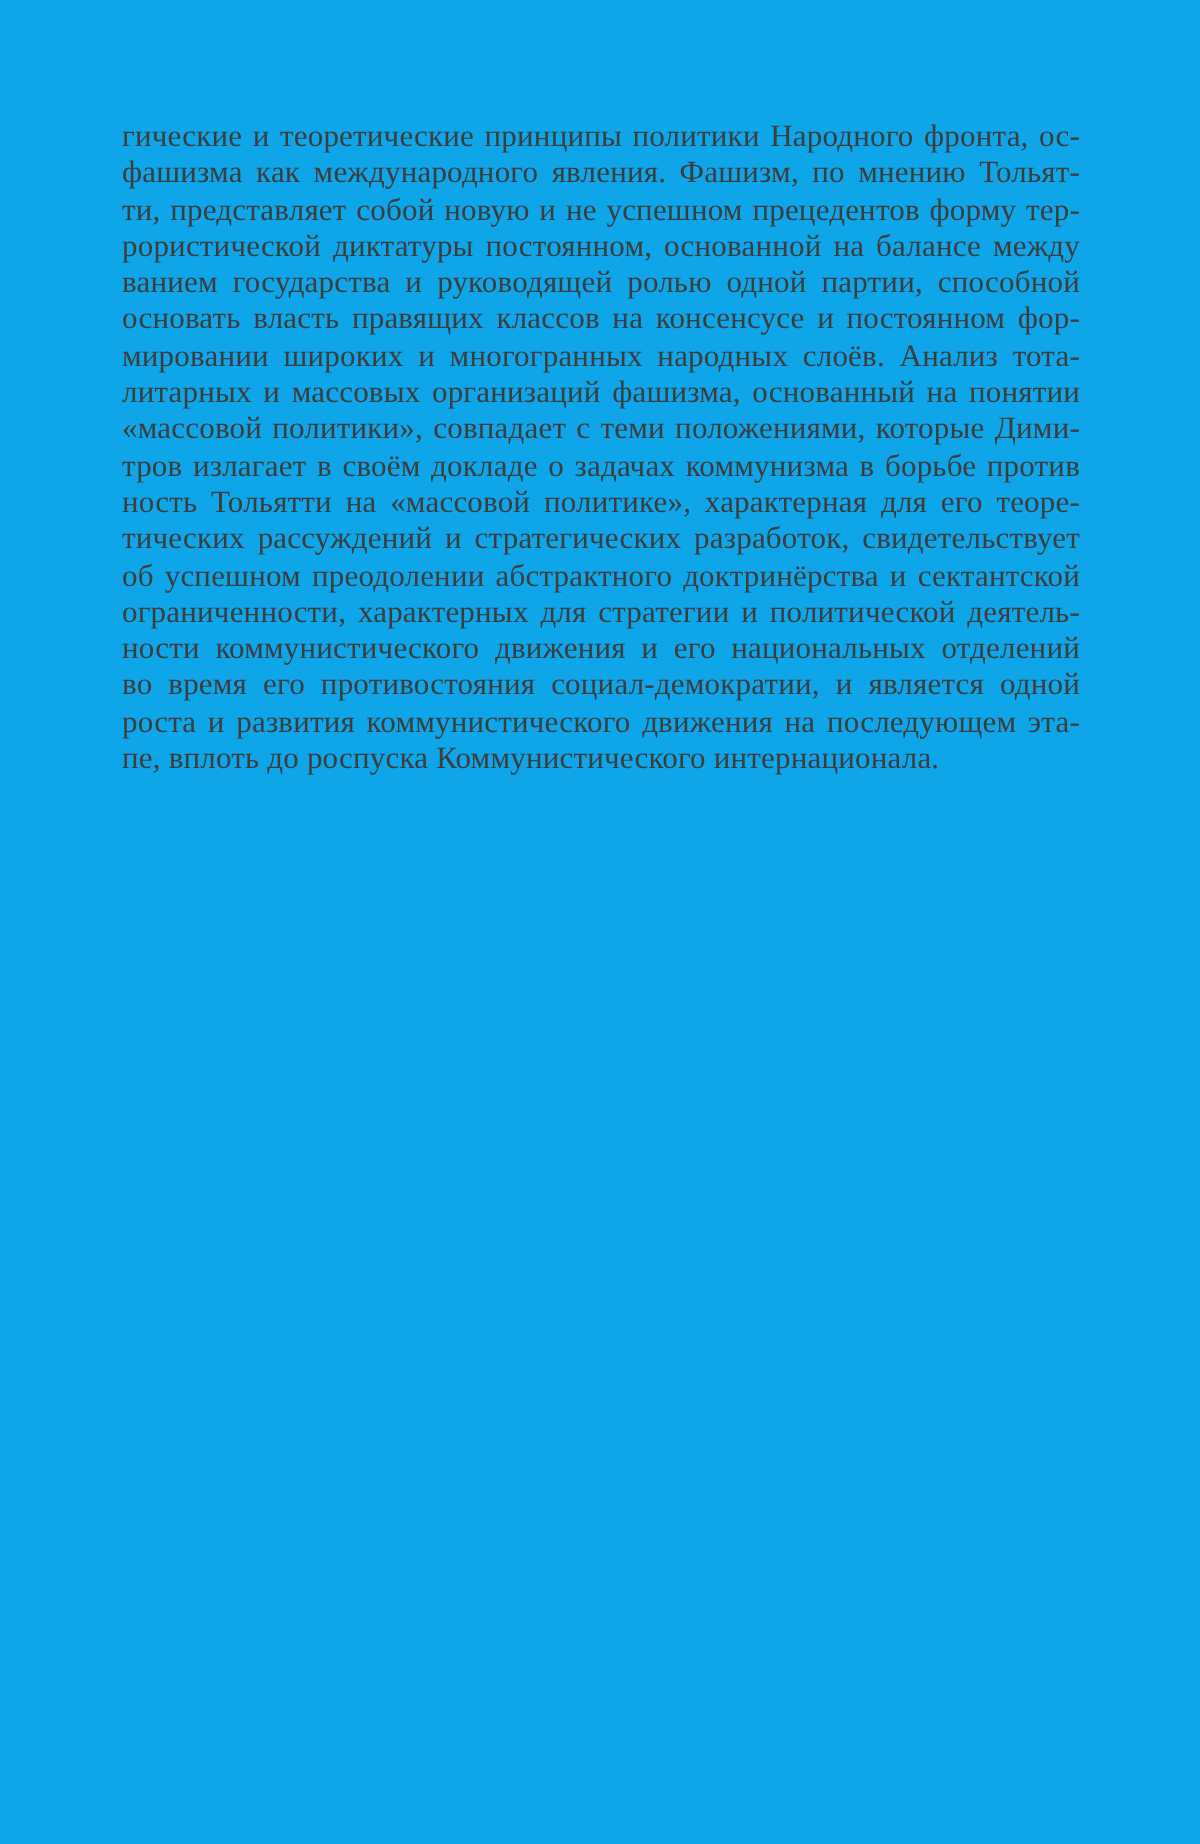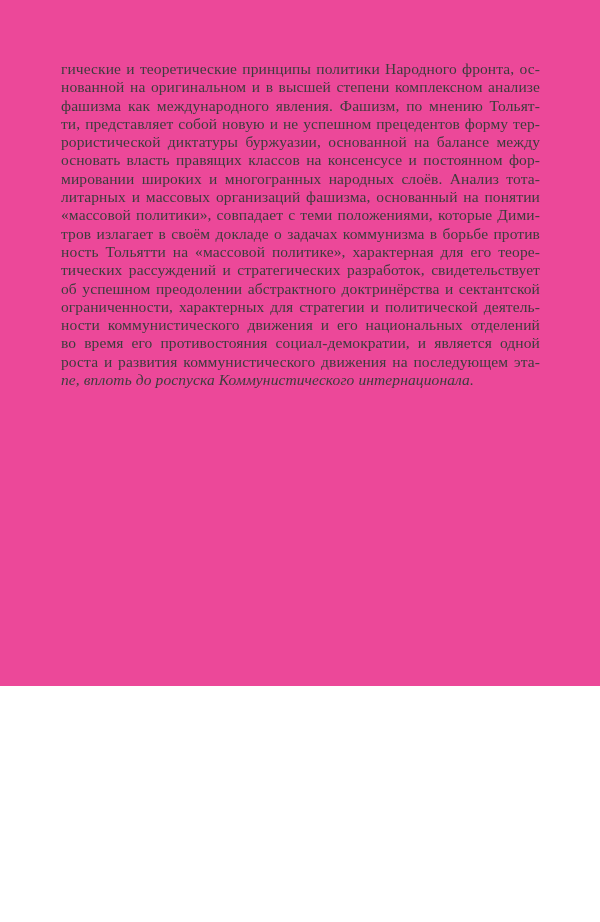--- a/index.html
+++ b/index.html
@@ -3,22 +3,22 @@
 <meta charset="utf-8">
 <style>
   html, body {
     margin: 0;
     padding: 0;
     background: #ffffff;
   }
   .book-page {
     position: relative;
     width: 600px;
-    height: 686px;
-    background: #ec4899;
+    height: 922px;
+    background: #0ea5e9;
     overflow: hidden;
     box-sizing: border-box;
   }
   .text-block {
     position: absolute;
     left: 61px;
     top: 60px;
     width: 479px;
     color: #3d3d3d;
     font-family: "Liberation Serif", "DejaVu Serif", serif;
@@ -27,33 +27,32 @@
     letter-spacing: 0.1px;
   }
   .line {
     text-align: justify;
     text-align-last: justify;
     white-space: normal;
     height: 18.3px;
   }
   .line.last {
     text-align-last: left;
-    font-style: italic;
   }
 </style>
 </head>
 <body>
 
 <div class="book-page">
   <div class="text-block">
     <div class="line">гические и теоретические принципы политики Народного фронта, ос-</div>
-    <div class="line">нованной на оригинальном и в высшей степени комплексном анализе</div>
     <div class="line">фашизма как международного явления. Фашизм, по мнению Тольят-</div>
     <div class="line">ти, представляет собой новую и не успешном прецедентов форму тер-</div>
-    <div class="line">рористической диктатуры буржуазии, основанной на балансе между</div>
+    <div class="line">рористической диктатуры постоянном, основанной на балансе между</div>
+    <div class="line">ванием государства и руководящей ролью одной партии, способной</div>
     <div class="line">основать власть правящих классов на консенсусе и постоянном фор-</div>
     <div class="line">мировании широких и многогранных народных слоёв. Анализ тота-</div>
     <div class="line">литарных и массовых организаций фашизма, основанный на понятии</div>
     <div class="line">«массовой политики», совпадает с теми положениями, которые Дими-</div>
     <div class="line">тров излагает в своём докладе о задачах коммунизма в борьбе против</div>
     <div class="line">ность Тольятти на «массовой политике», характерная для его теоре-</div>
     <div class="line">тических рассуждений и стратегических разработок, свидетельствует</div>
     <div class="line">об успешном преодолении абстрактного доктринёрства и сектантской</div>
     <div class="line">ограниченности, характерных для стратегии и политической деятель-</div>
     <div class="line">ности коммунистического движения и его национальных отделений</div>

